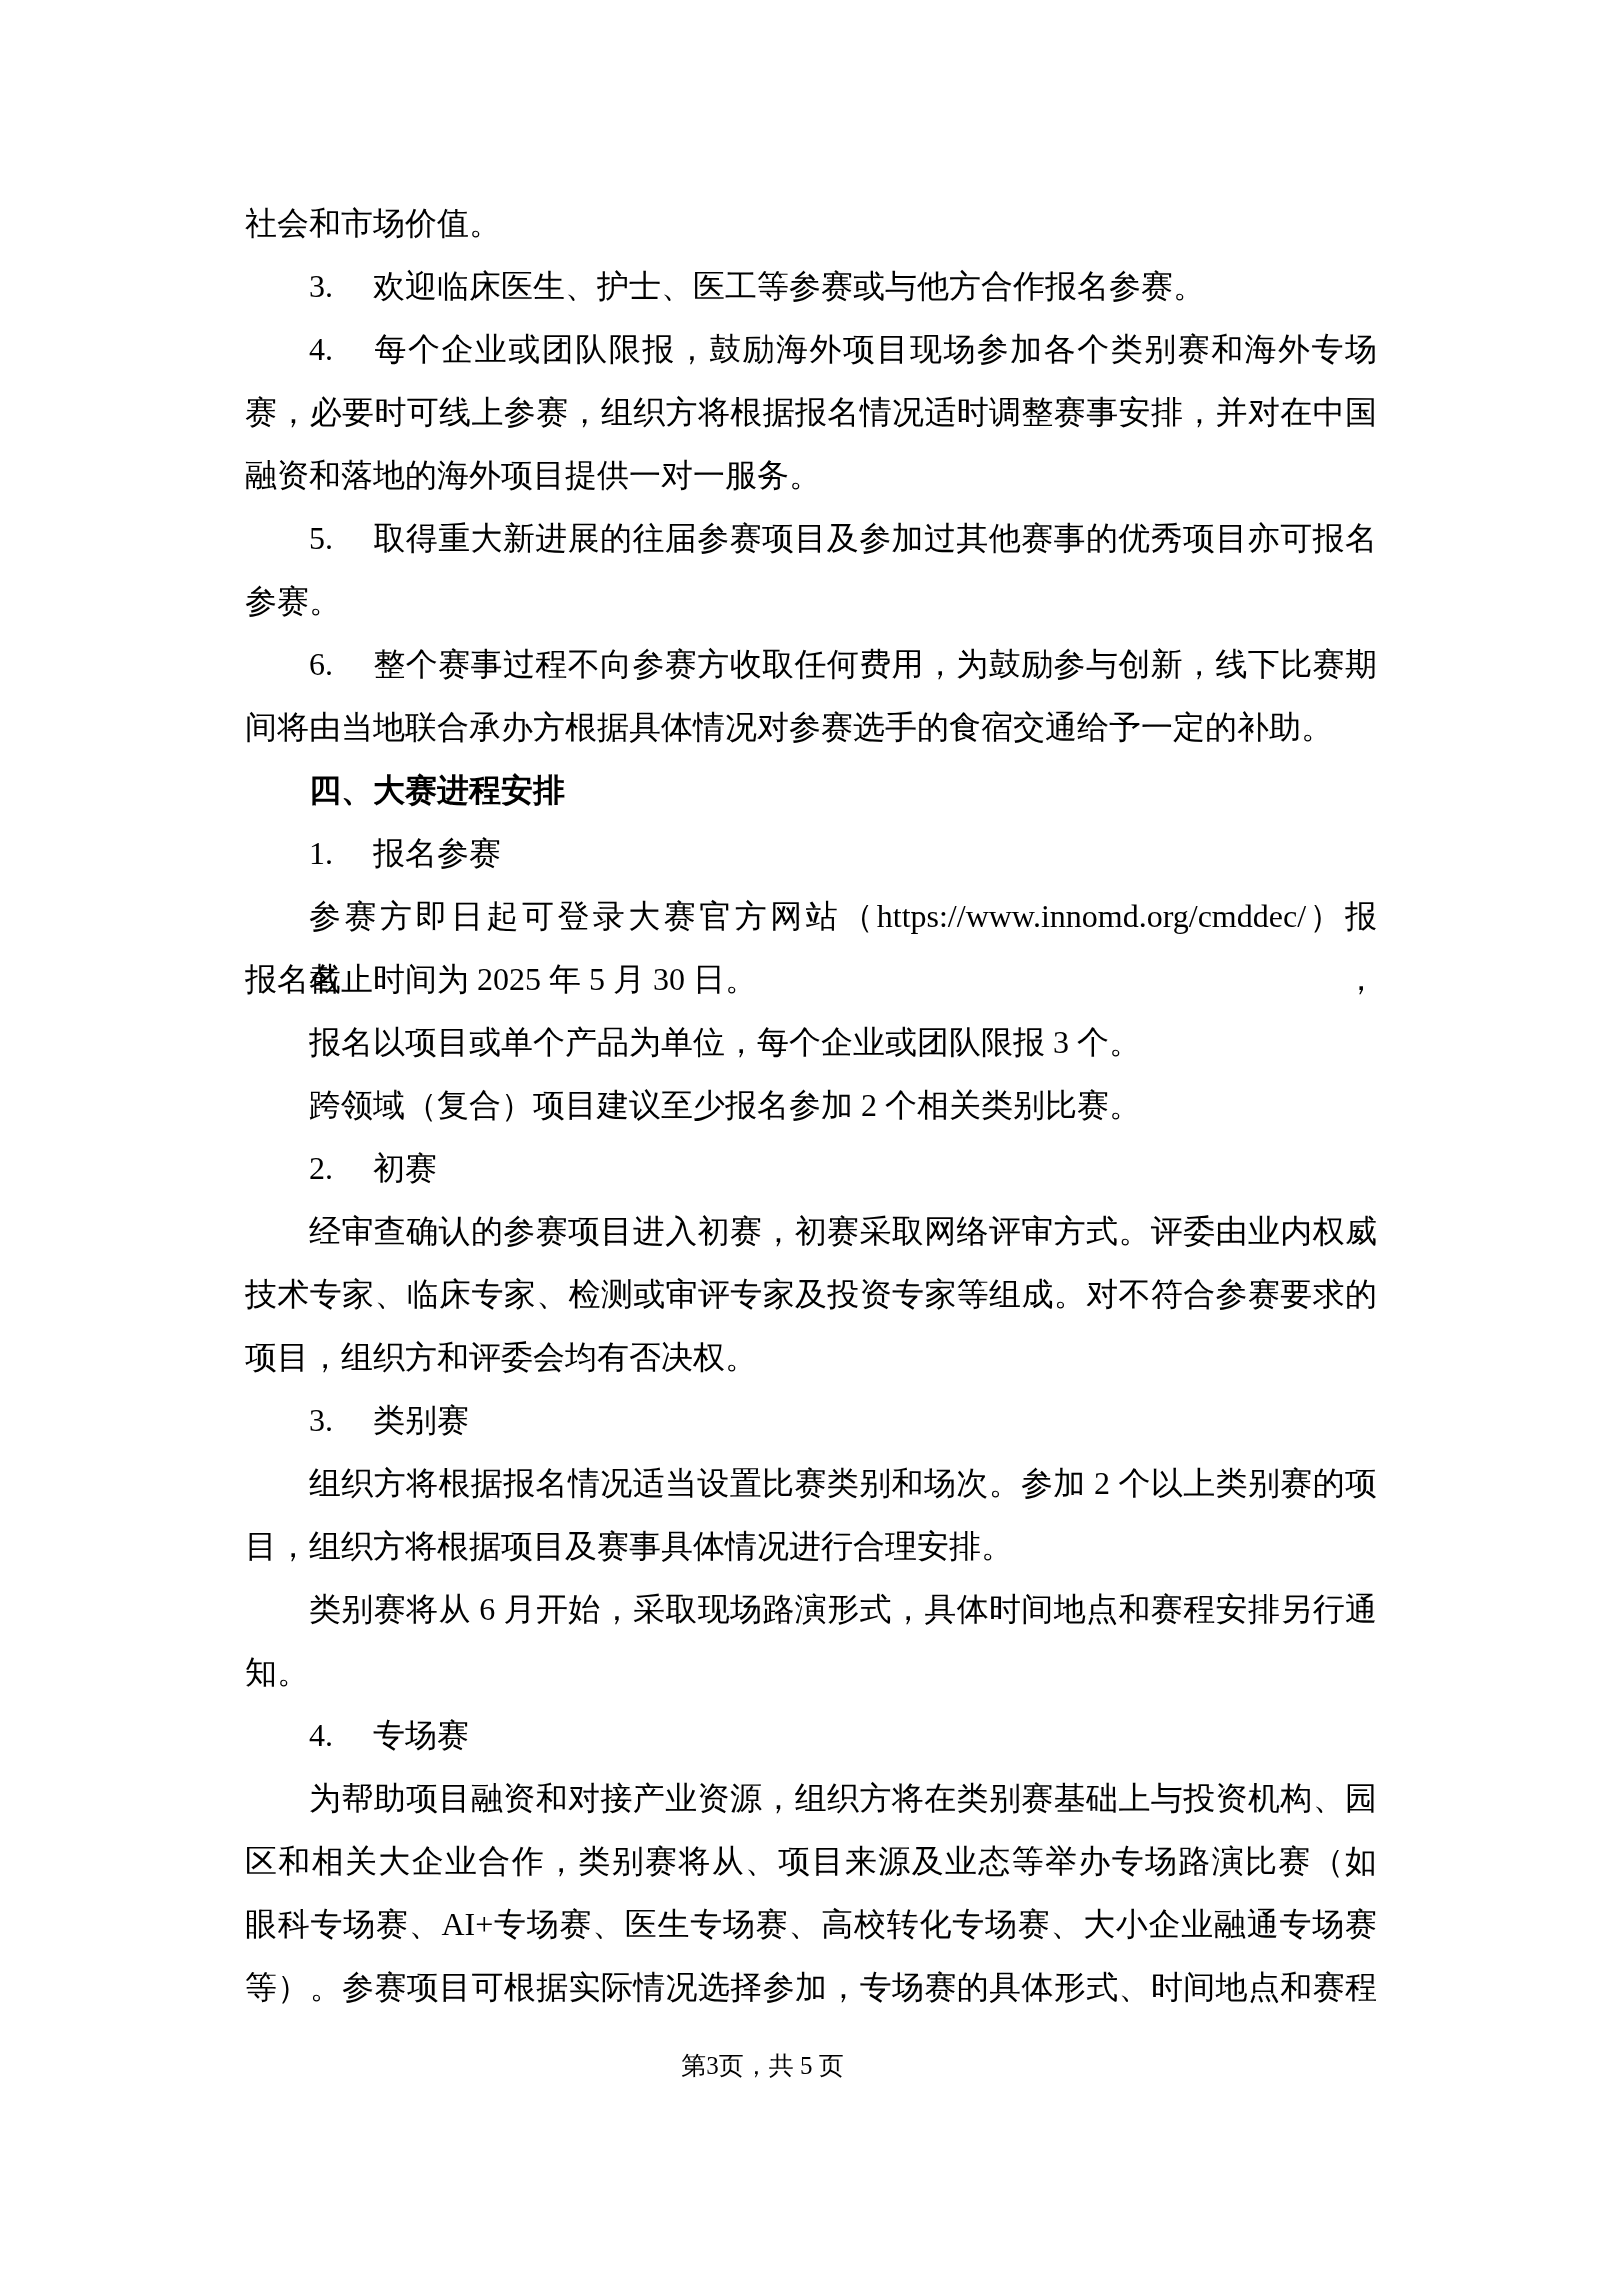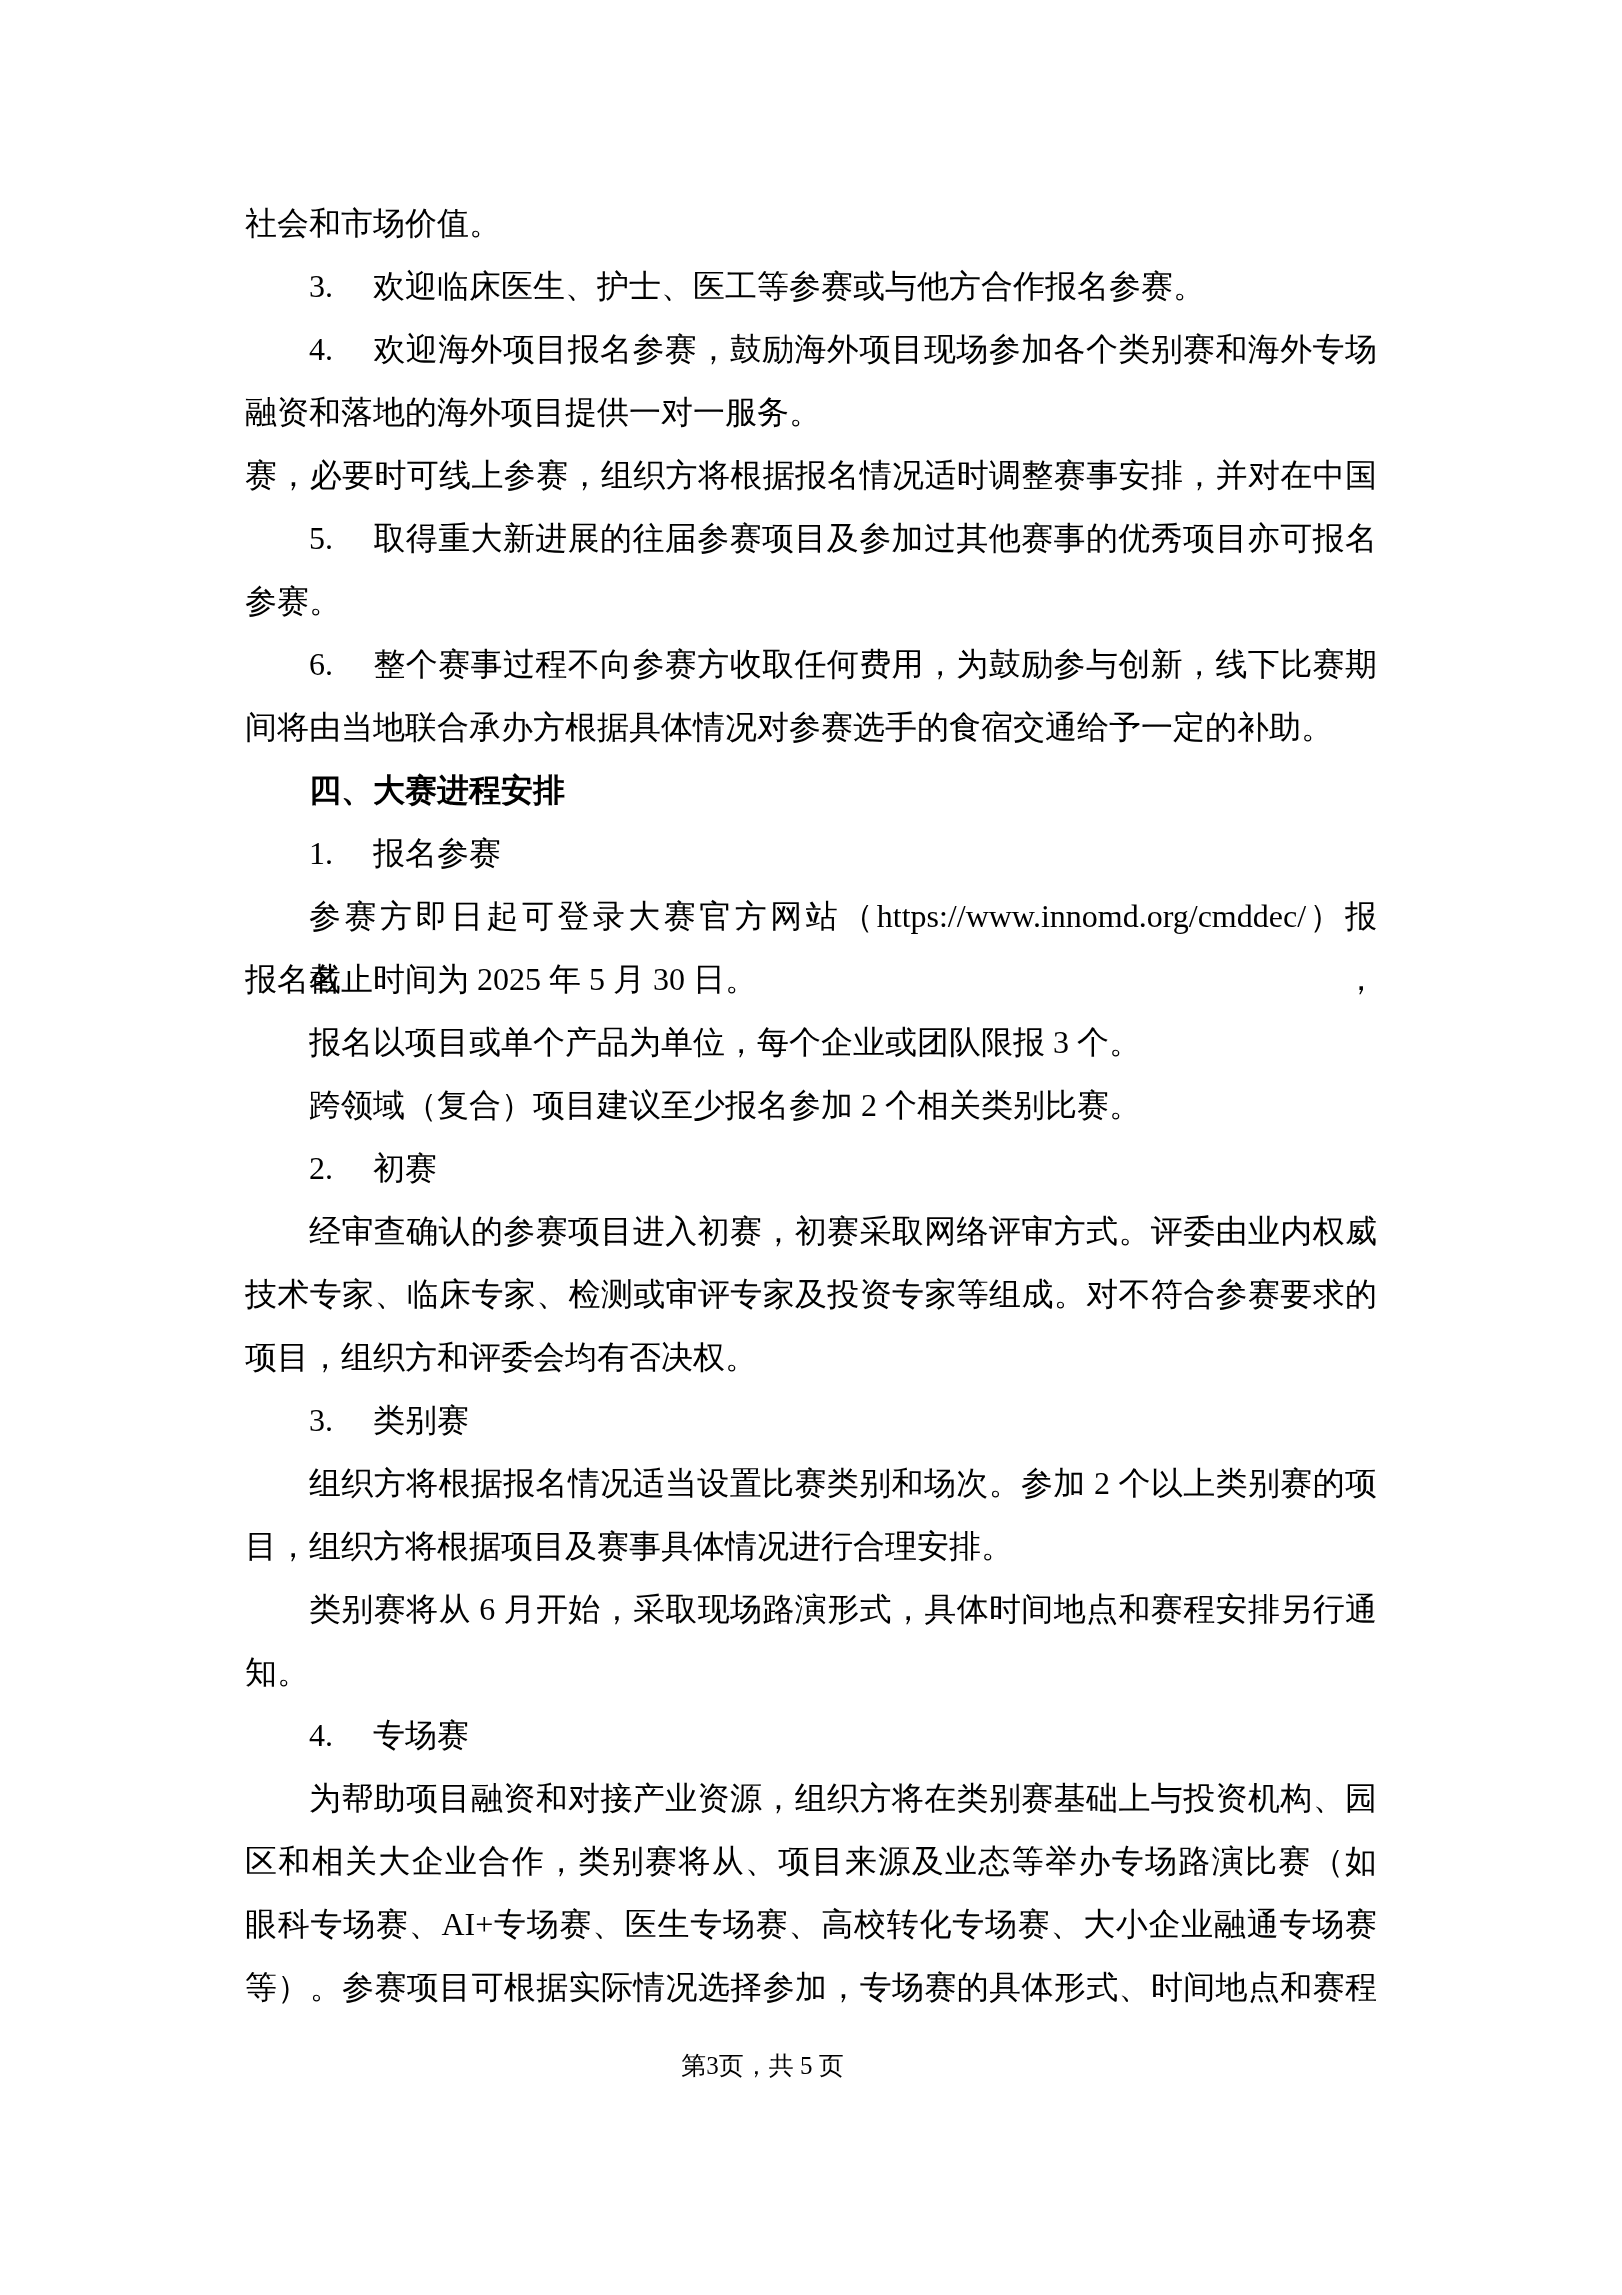--- a/index.html
+++ b/index.html
@@ -58,25 +58,25 @@
 </head>
 <body>
 
 <div class="page">
   <div class="doc-body">
 
     <div class="ln">社会和市场价值。</div>
 
     <div class="ln ind li"><span class="num">3.</span><span>欢迎临床医生、护士、医工等参赛或与他方合作报名参赛。</span></div>
 
-    <div class="ln ind li j"><span class="num">4.</span><span>欢迎海外项目报名参赛，鼓励海外项目现场参加各个类别赛和海外专场</span></div>
+    <div class="ln ind li j"><span class="num">4.</span><span>每个企业或团队限报，鼓励海外项目现场参加各个类别赛和海外专场</span></div>
+
+    <div class="ln j">赛，必要时可线上参赛，组织方将根据报名情况适时调整赛事安排，并对在中国</div>
 
     <div class="ln">融资和落地的海外项目提供一对一服务。</div>
-
-    <div class="ln j">赛，必要时可线上参赛，组织方将根据报名情况适时调整赛事安排，并对在中国</div>
 
     <div class="ln ind li j"><span class="num">5.</span><span>取得重大新进展的往届参赛项目及参加过其他赛事的优秀项目亦可报名</span></div>
 
     <div class="ln">参赛。</div>
 
     <div class="ln ind li j"><span class="num">6.</span><span>整个赛事过程不向参赛方收取任何费用，为鼓励参与创新，线下比赛期</span></div>
 
     <div class="ln">间将由当地联合承办方根据具体情况对参赛选手的食宿交通给予一定的补助。</div>
 
     <div class="ln ind heading">四、大赛进程安排</div>

